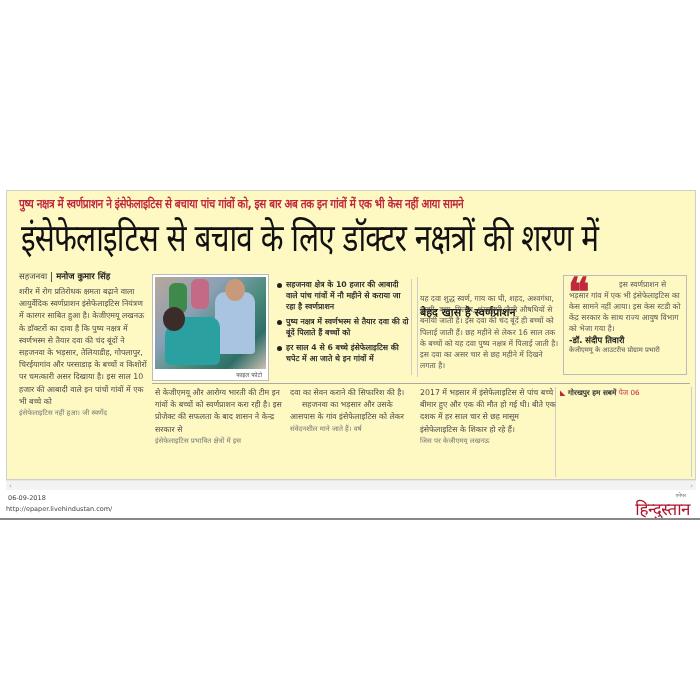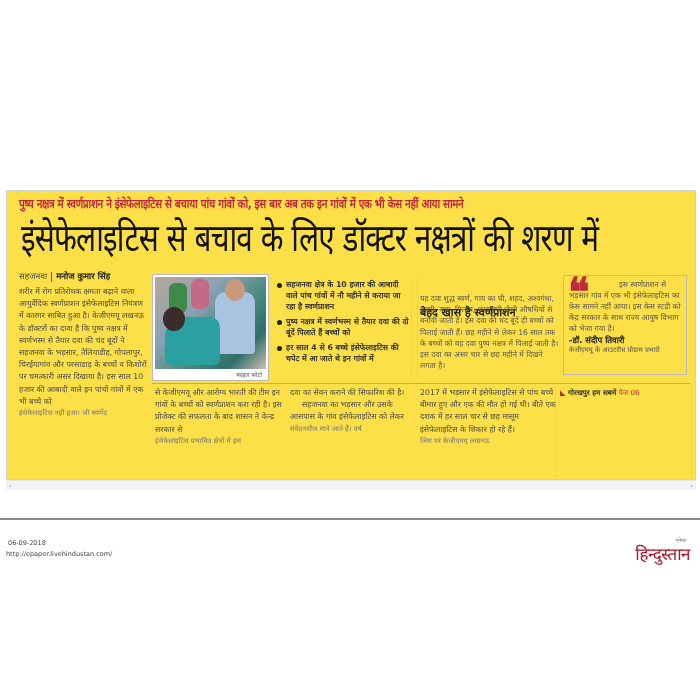--- a/index.html
+++ b/index.html
@@ -1,21 +1,21 @@
 <!DOCTYPE html>
 <html><head>
 <meta charset="utf-8">
 <style>
   * { box-sizing: border-box; margin: 0; padding: 0; }
   html, body { width: 700px; height: 700px; background: #ffffff; overflow: hidden; }
   body { font-family: "DejaVu Sans", sans-serif; color: #333; position: relative; }
 
   .clip-frame {
     position: absolute; left: 6px; top: 190px; width: 690px; height: 290px;
-    border: 1px solid #cfcfcf; background: #fde047; overflow: hidden;
+    border: 1px solid #cfcfcf; background: #fef9c3; overflow: hidden;
   }
   .kicker {
     position: absolute; left: 12px; top: 4px; width: 664px;
     font-size: 12.5px; font-weight: bold; color: #c0283c; white-space: nowrap; letter-spacing: -0.4px;
     transform: scaleX(0.82); transform-origin: left top;
   }
   .headline {
     position: absolute; left: 14px; top: 19px; width: 680px;
     font-size: 38px; color: #111; white-space: nowrap; letter-spacing: -1px;
     transform: scaleX(0.78); transform-origin: left top; font-weight: normal;
@@ -69,21 +69,21 @@
   .indent { text-indent: 12px; }
   .cutoff { color: #777; font-size: 7px; line-height: 10px; height: 8px; overflow: hidden; }
   .cont { color: #333; font-weight: bold; font-size: 7.2px; white-space: nowrap; }
   .cont .arrow { color: #c0283c; }
   .cont .pg { color: #c0283c; font-weight: normal; }
 
   .scrollbar { position: absolute; left: 6px; top: 480px; width: 690px; height: 10px; background: #f3f3f3; border-top: 1px solid #e6e6e6; }
   .scrollbar .l, .scrollbar .r { position: absolute; top: 0; font-size: 7px; color: #999; line-height: 10px; }
   .scrollbar .l { left: 3px; } .scrollbar .r { right: 3px; }
 
-  .footer { position: absolute; left: 0; top: 492px; width: 700px; height: 28px; margin-top: 45px; }
+  .footer { position: absolute; left: 0; top: 492px; width: 700px; height: 28px; }
   .footer .date { position: absolute; left: 8px; top: 2px; font-size: 6.5px; color: #444; }
   .footer .url { position: absolute; left: 6px; top: 13px; font-size: 6.5px; color: #444; }
   .footer .brand-sub { position: absolute; right: 14px; top: 0px; font-size: 5px; color: #666; }
   .footer .brand { position: absolute; right: 10px; top: 5px; font-size: 17px; font-weight: normal; color: #b0142a; letter-spacing: -0.5px; }
   .bottom-line { position: absolute; left: 0; top: 518px; width: 700px; height: 2px; background: #888; }
 </style>
 </head>
 <body>
 
 <div class="clip-frame">

